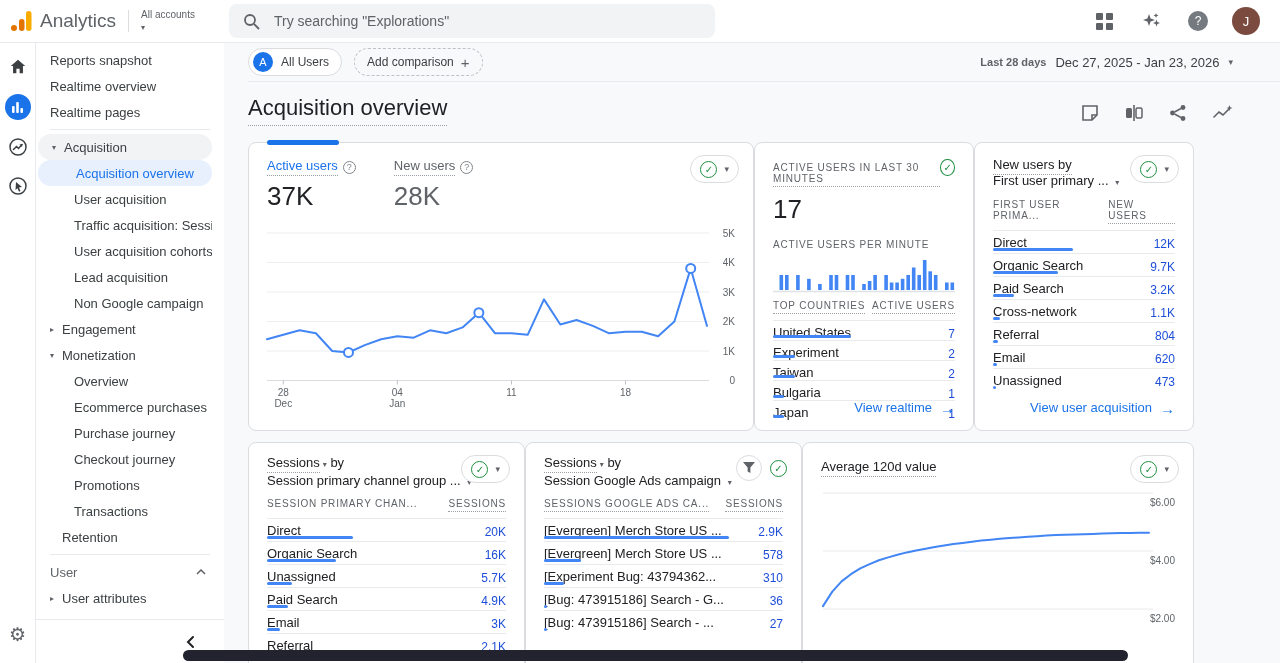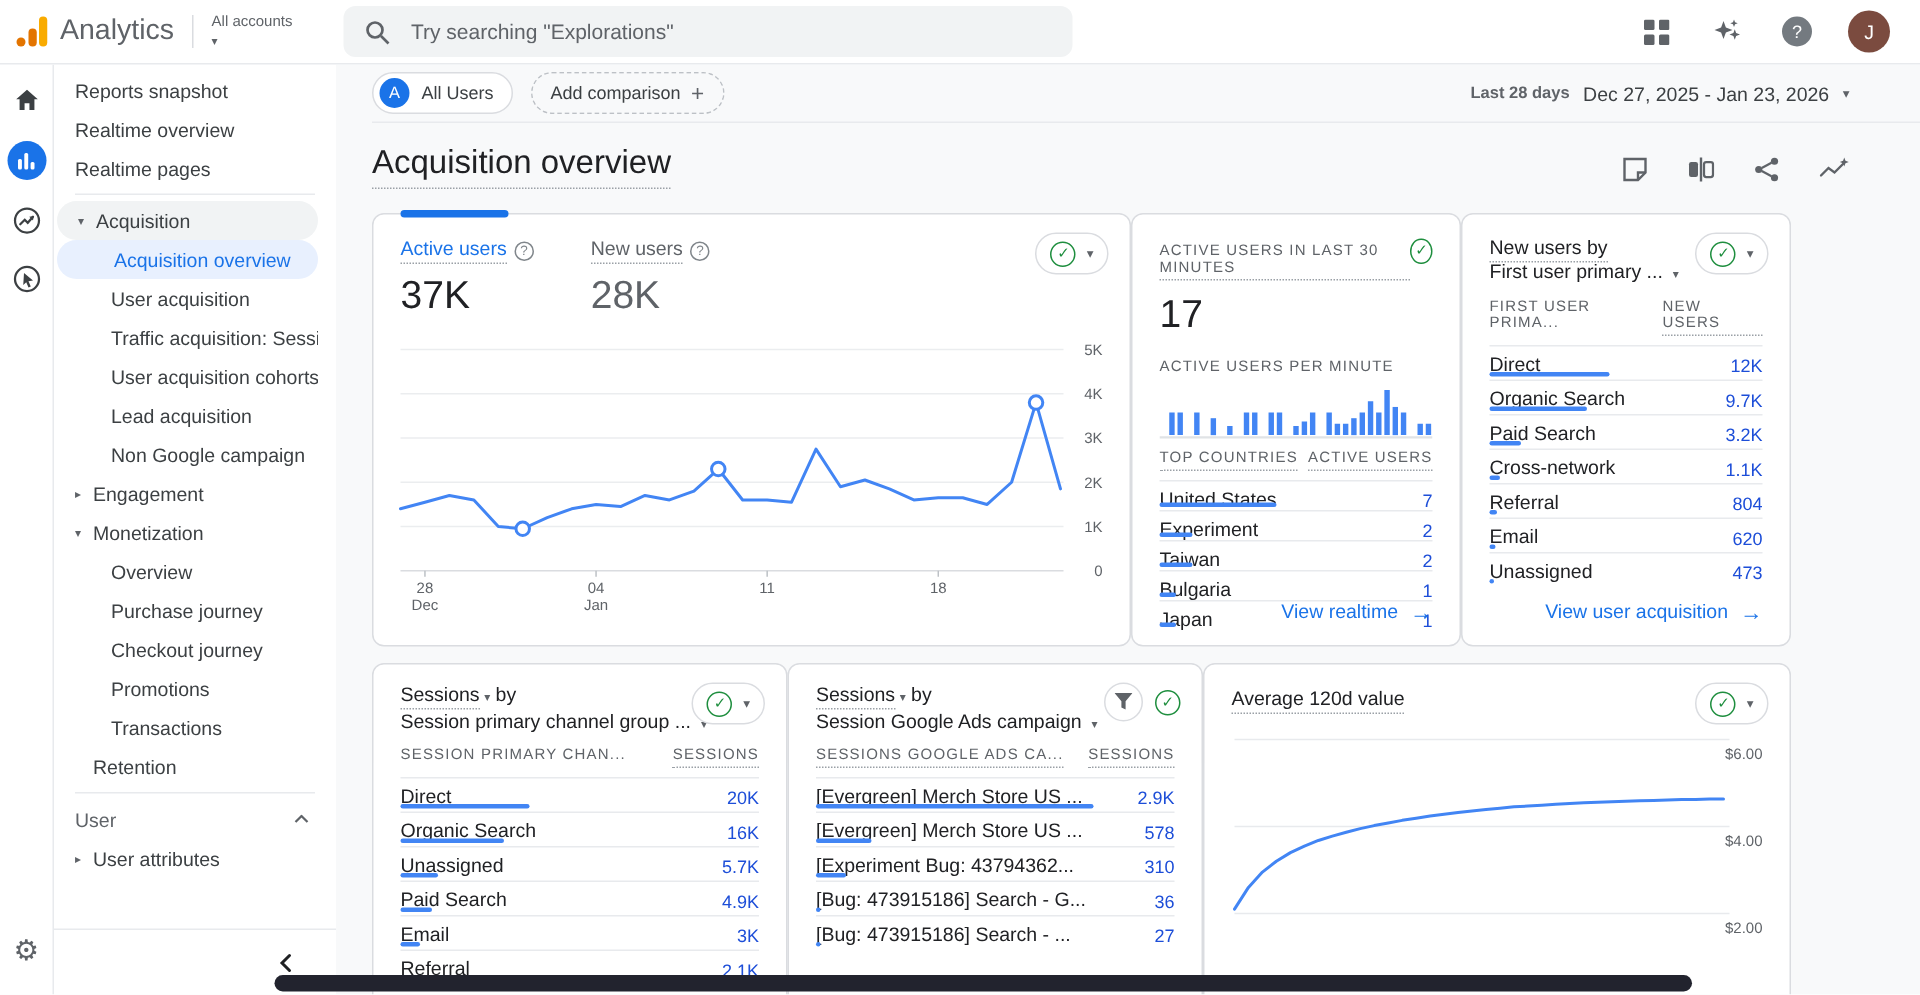--- a/index.html
+++ b/index.html
@@ -219,20 +219,23 @@
           <div class="nav-row nav-group">
             <span class="nav-caret">▸</span>
             <span class="nav-label">Engagement</span>
           </div>
           <div class="nav-row nav-group">
             <span class="nav-caret">▾</span>
             <span class="nav-label">Monetization</span>
           </div>
           <div class="nav-row nav-sub">
             <span class="nav-label">Overview</span>
+          </div>
+          <div class="nav-row nav-sub">
+            <span class="nav-label">Ecommerce purchases</span>
           </div>
           <div class="nav-row nav-sub">
             <span class="nav-label">Purchase journey</span>
           </div>
           <div class="nav-row nav-sub">
             <span class="nav-label">Checkout journey</span>
           </div>
           <div class="nav-row nav-sub">
             <span class="nav-label">Promotions</span>
           </div>

